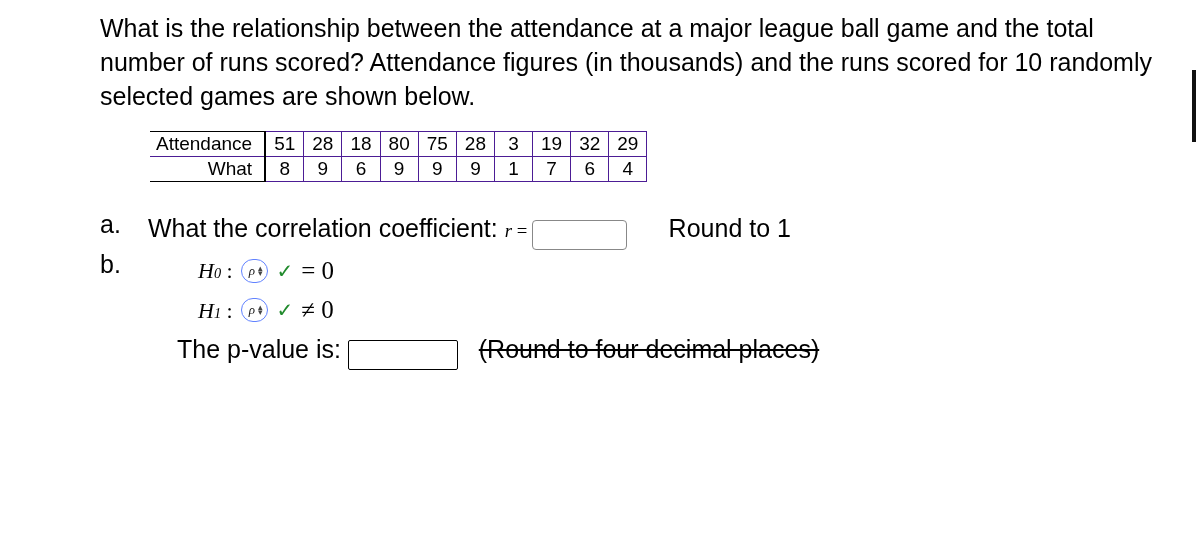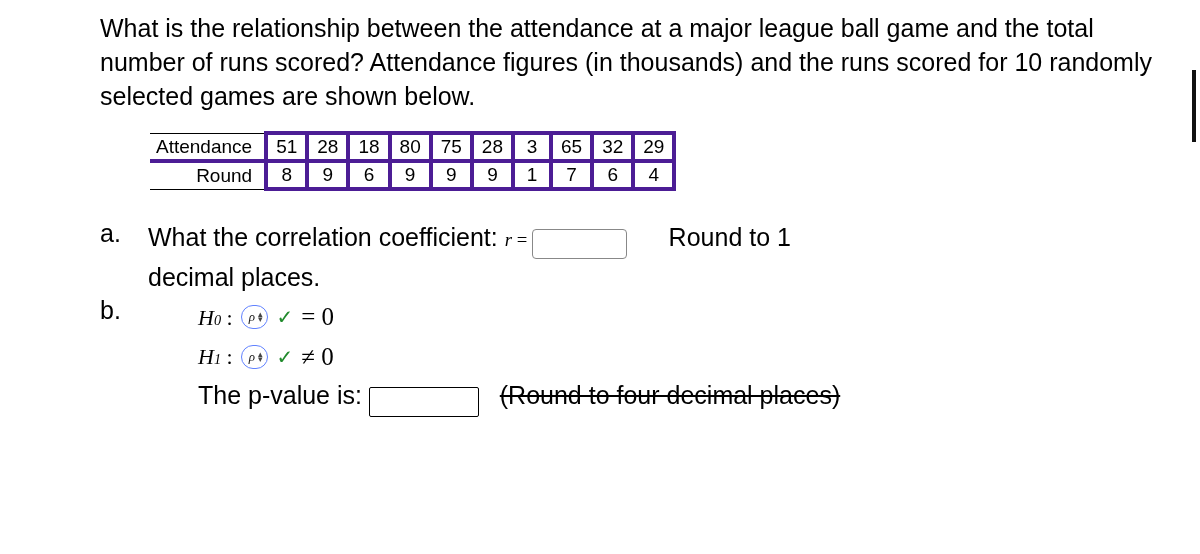--- a/index.html
+++ b/index.html
@@ -16,21 +16,21 @@
     position: relative;
   }
   .prompt { line-height: 1.35; margin-bottom: 18px; }
   .data-table {
     border-collapse: collapse;
     margin: 0 0 28px 50px;
     font-family: Arial, sans-serif;
     font-size: 19px;
   }
   .data-table th, .data-table td {
-    border: 4px solid #4c1d95;
+    border: 1px solid #4c1d95;
     padding: 1px 8px 1px 8px;
     text-align: center;
     font-weight: normal;
     min-width: 38px;
   }
   .data-table th.first-col {
     border-left: none;
     border-right: 2px solid #000;
     padding: 0 12px 0 6px;
     text-align: right;
@@ -66,21 +66,21 @@
     font-family: "Times New Roman", serif;
     font-style: italic;
     font-size: 13px;
     color: #111;
     background: #fff;
     gap: 3px;
   }
   .updown { font-size: 9px; line-height: 5px; display: flex; flex-direction: column; color: #444; font-style: normal; }
   .check { color: #208a2c; font-size: 20px; font-style: normal; }
   .eq-zero { font-family: "Times New Roman", serif; font-size: 25px; }
-  .pval-line { margin: 2px 0 0 50px; }
+  .pval-line { margin: 2px 0 0 29px; }
   .strike { text-decoration: line-through; }
   .scroll-hint {
     position: absolute;
     right: 4px;
     top: 70px;
     width: 4px;
     height: 72px;
     background: #111;
   }
 </style>
@@ -93,26 +93,26 @@
   <tbody>
       <tr>
     <th class="first-col">Attendance</th>
     <td>51</td>
     <td>28</td>
     <td>18</td>
     <td>80</td>
     <td>75</td>
     <td>28</td>
     <td>3</td>
-    <td>65</td>
+    <td>19</td>
     <td>32</td>
     <td>29</td>
   </tr>
   <tr>
-    <th class="first-col">Round</th>
+    <th class="first-col">What</th>
     <td>8</td>
     <td>9</td>
     <td>6</td>
     <td>9</td>
     <td>9</td>
     <td>9</td>
     <td>1</td>
     <td>7</td>
     <td>6</td>
     <td>4</td>
@@ -122,21 +122,20 @@
 
 <ol class="questions">
   <li>
     <div class="q-marker">a.</div>
     <div class="q-body">
       <span>What the correlation coefficient: </span>
       <span class="small-r">r</span><span class="small-eq"> = </span>
       <input class="text-input" type="text" style="">
       &nbsp;&nbsp;&nbsp;&nbsp;
       <span>Round to 1</span><br>
-      <span>decimal places.</span>
     </div>
   </li>
   <li>
     <div class="q-marker">b.</div>
     <div class="q-body">
       <div class="hyp-line">
         <span class="hyp-label">
           <span>H</span><span class="sub">0</span>&nbsp;<span style="font-style:normal">:</span>
         </span>
         <span class="dropdown">

